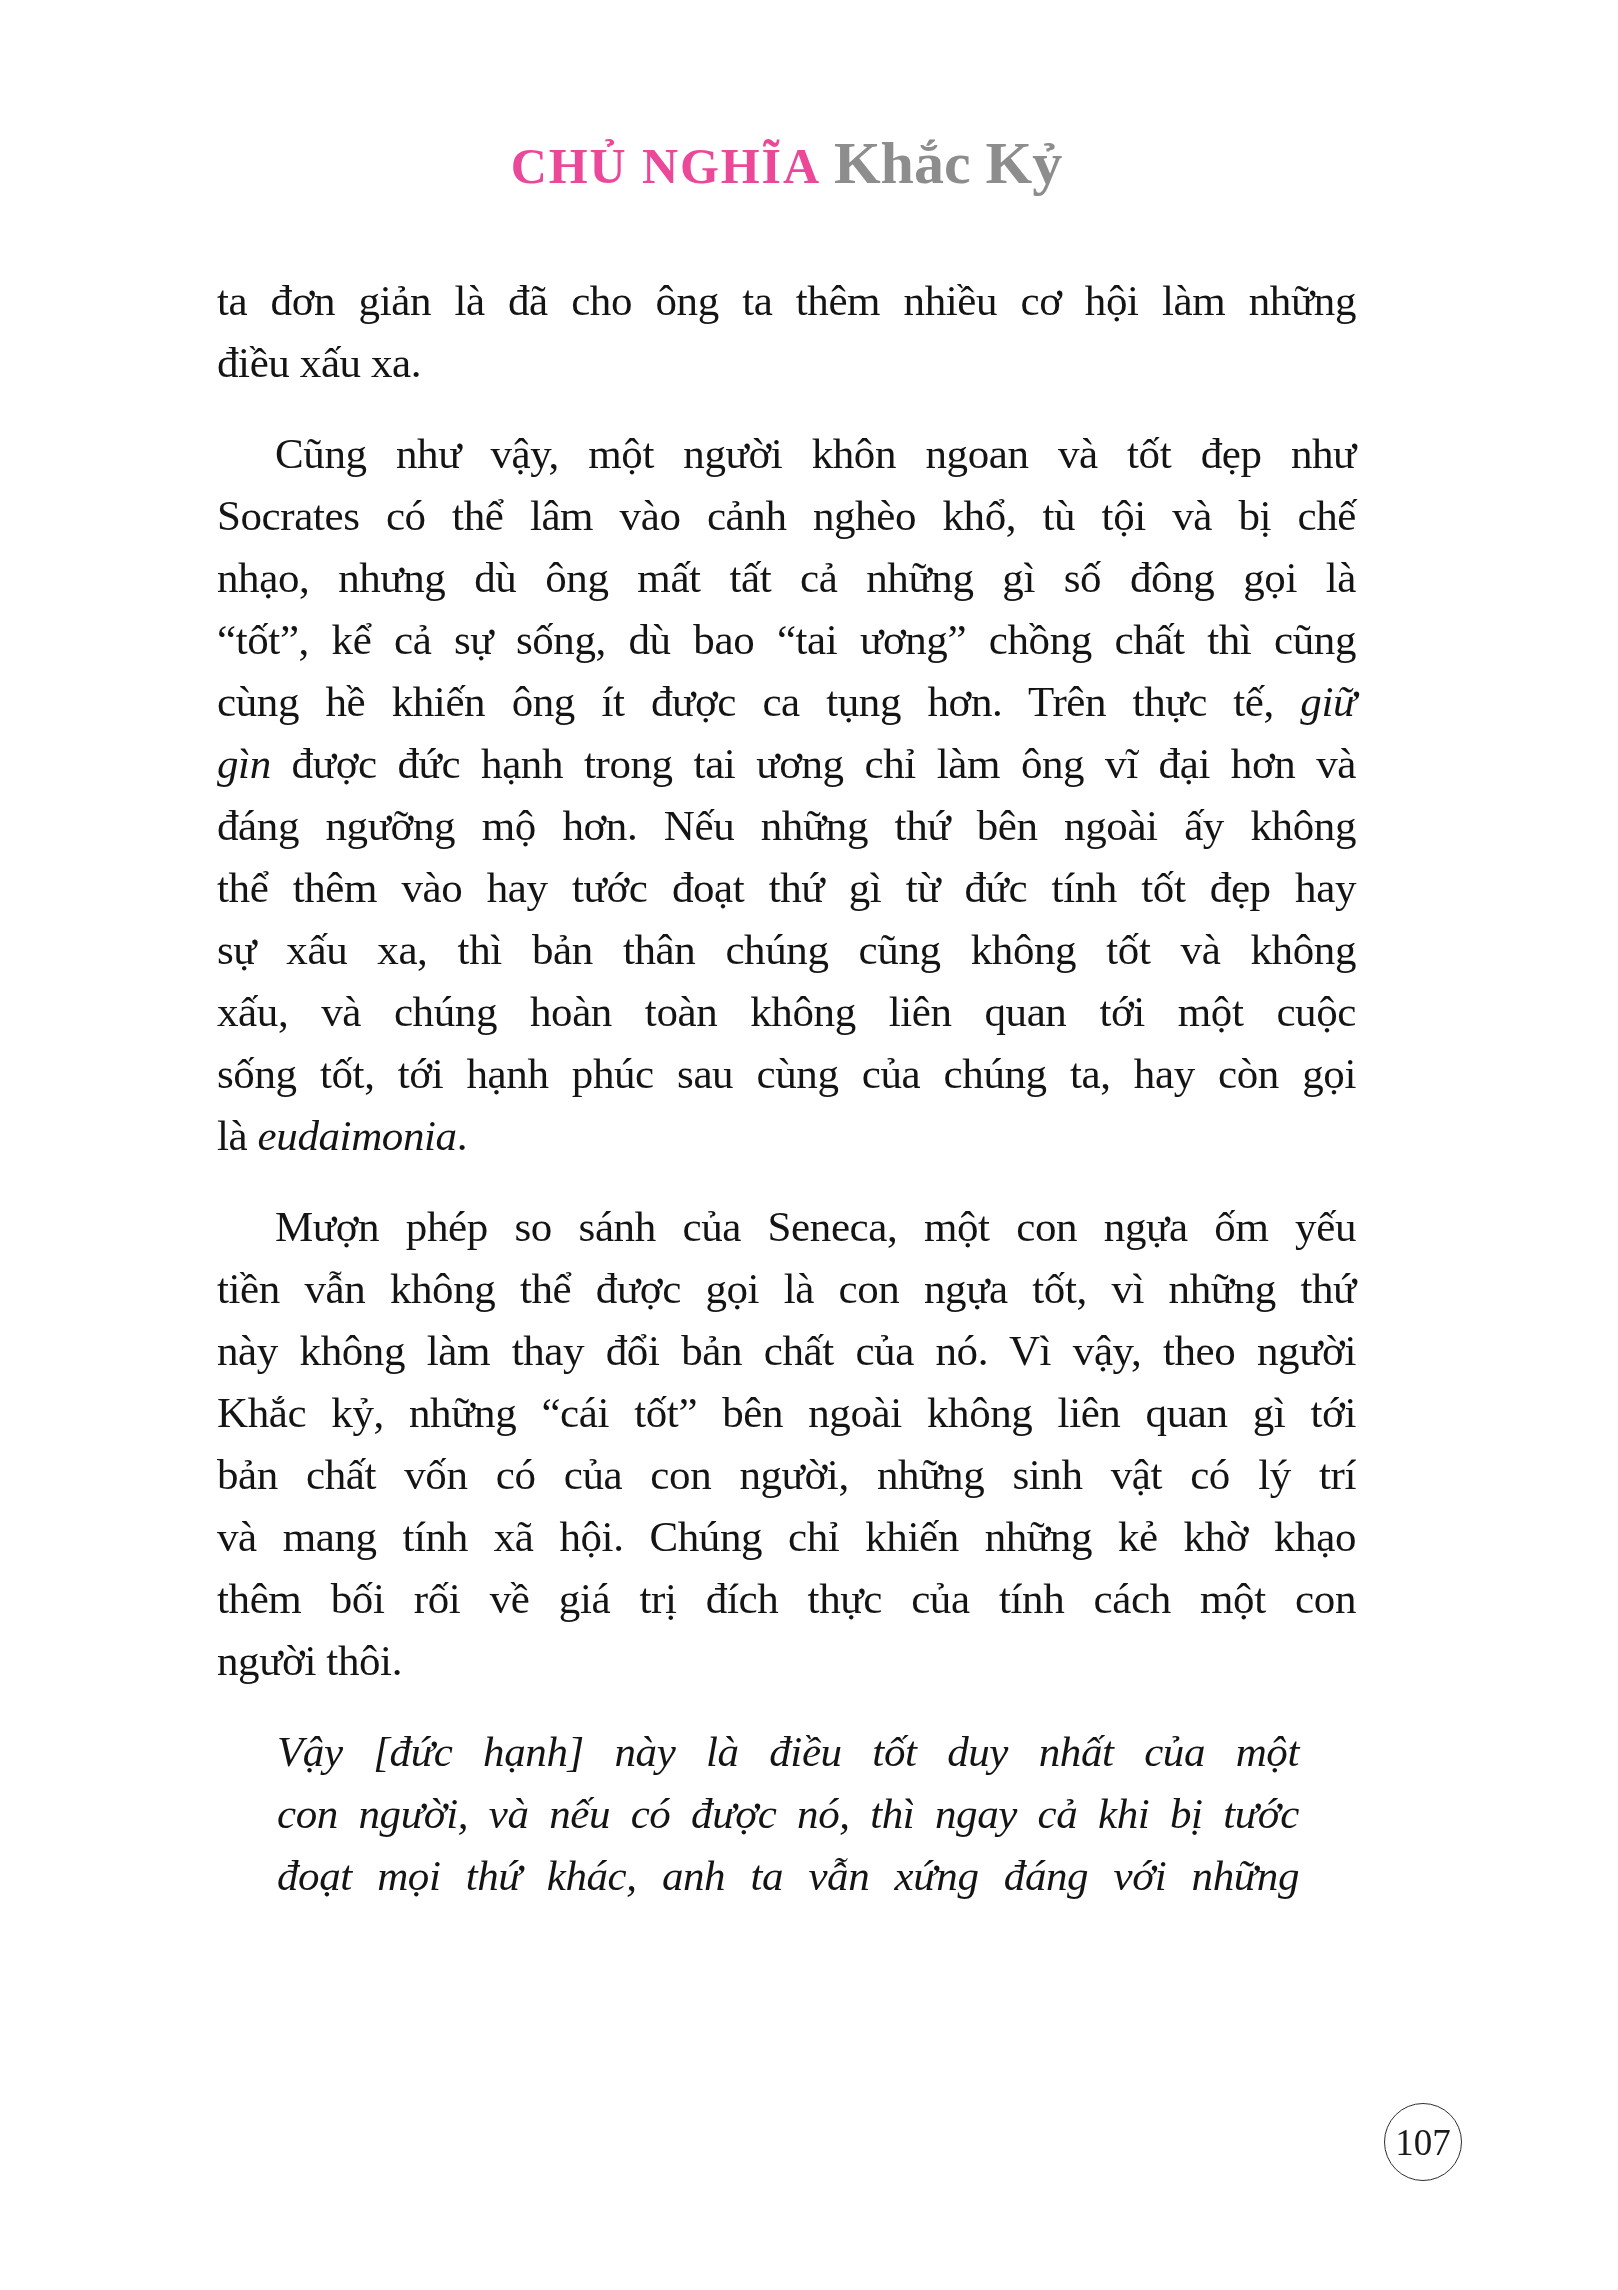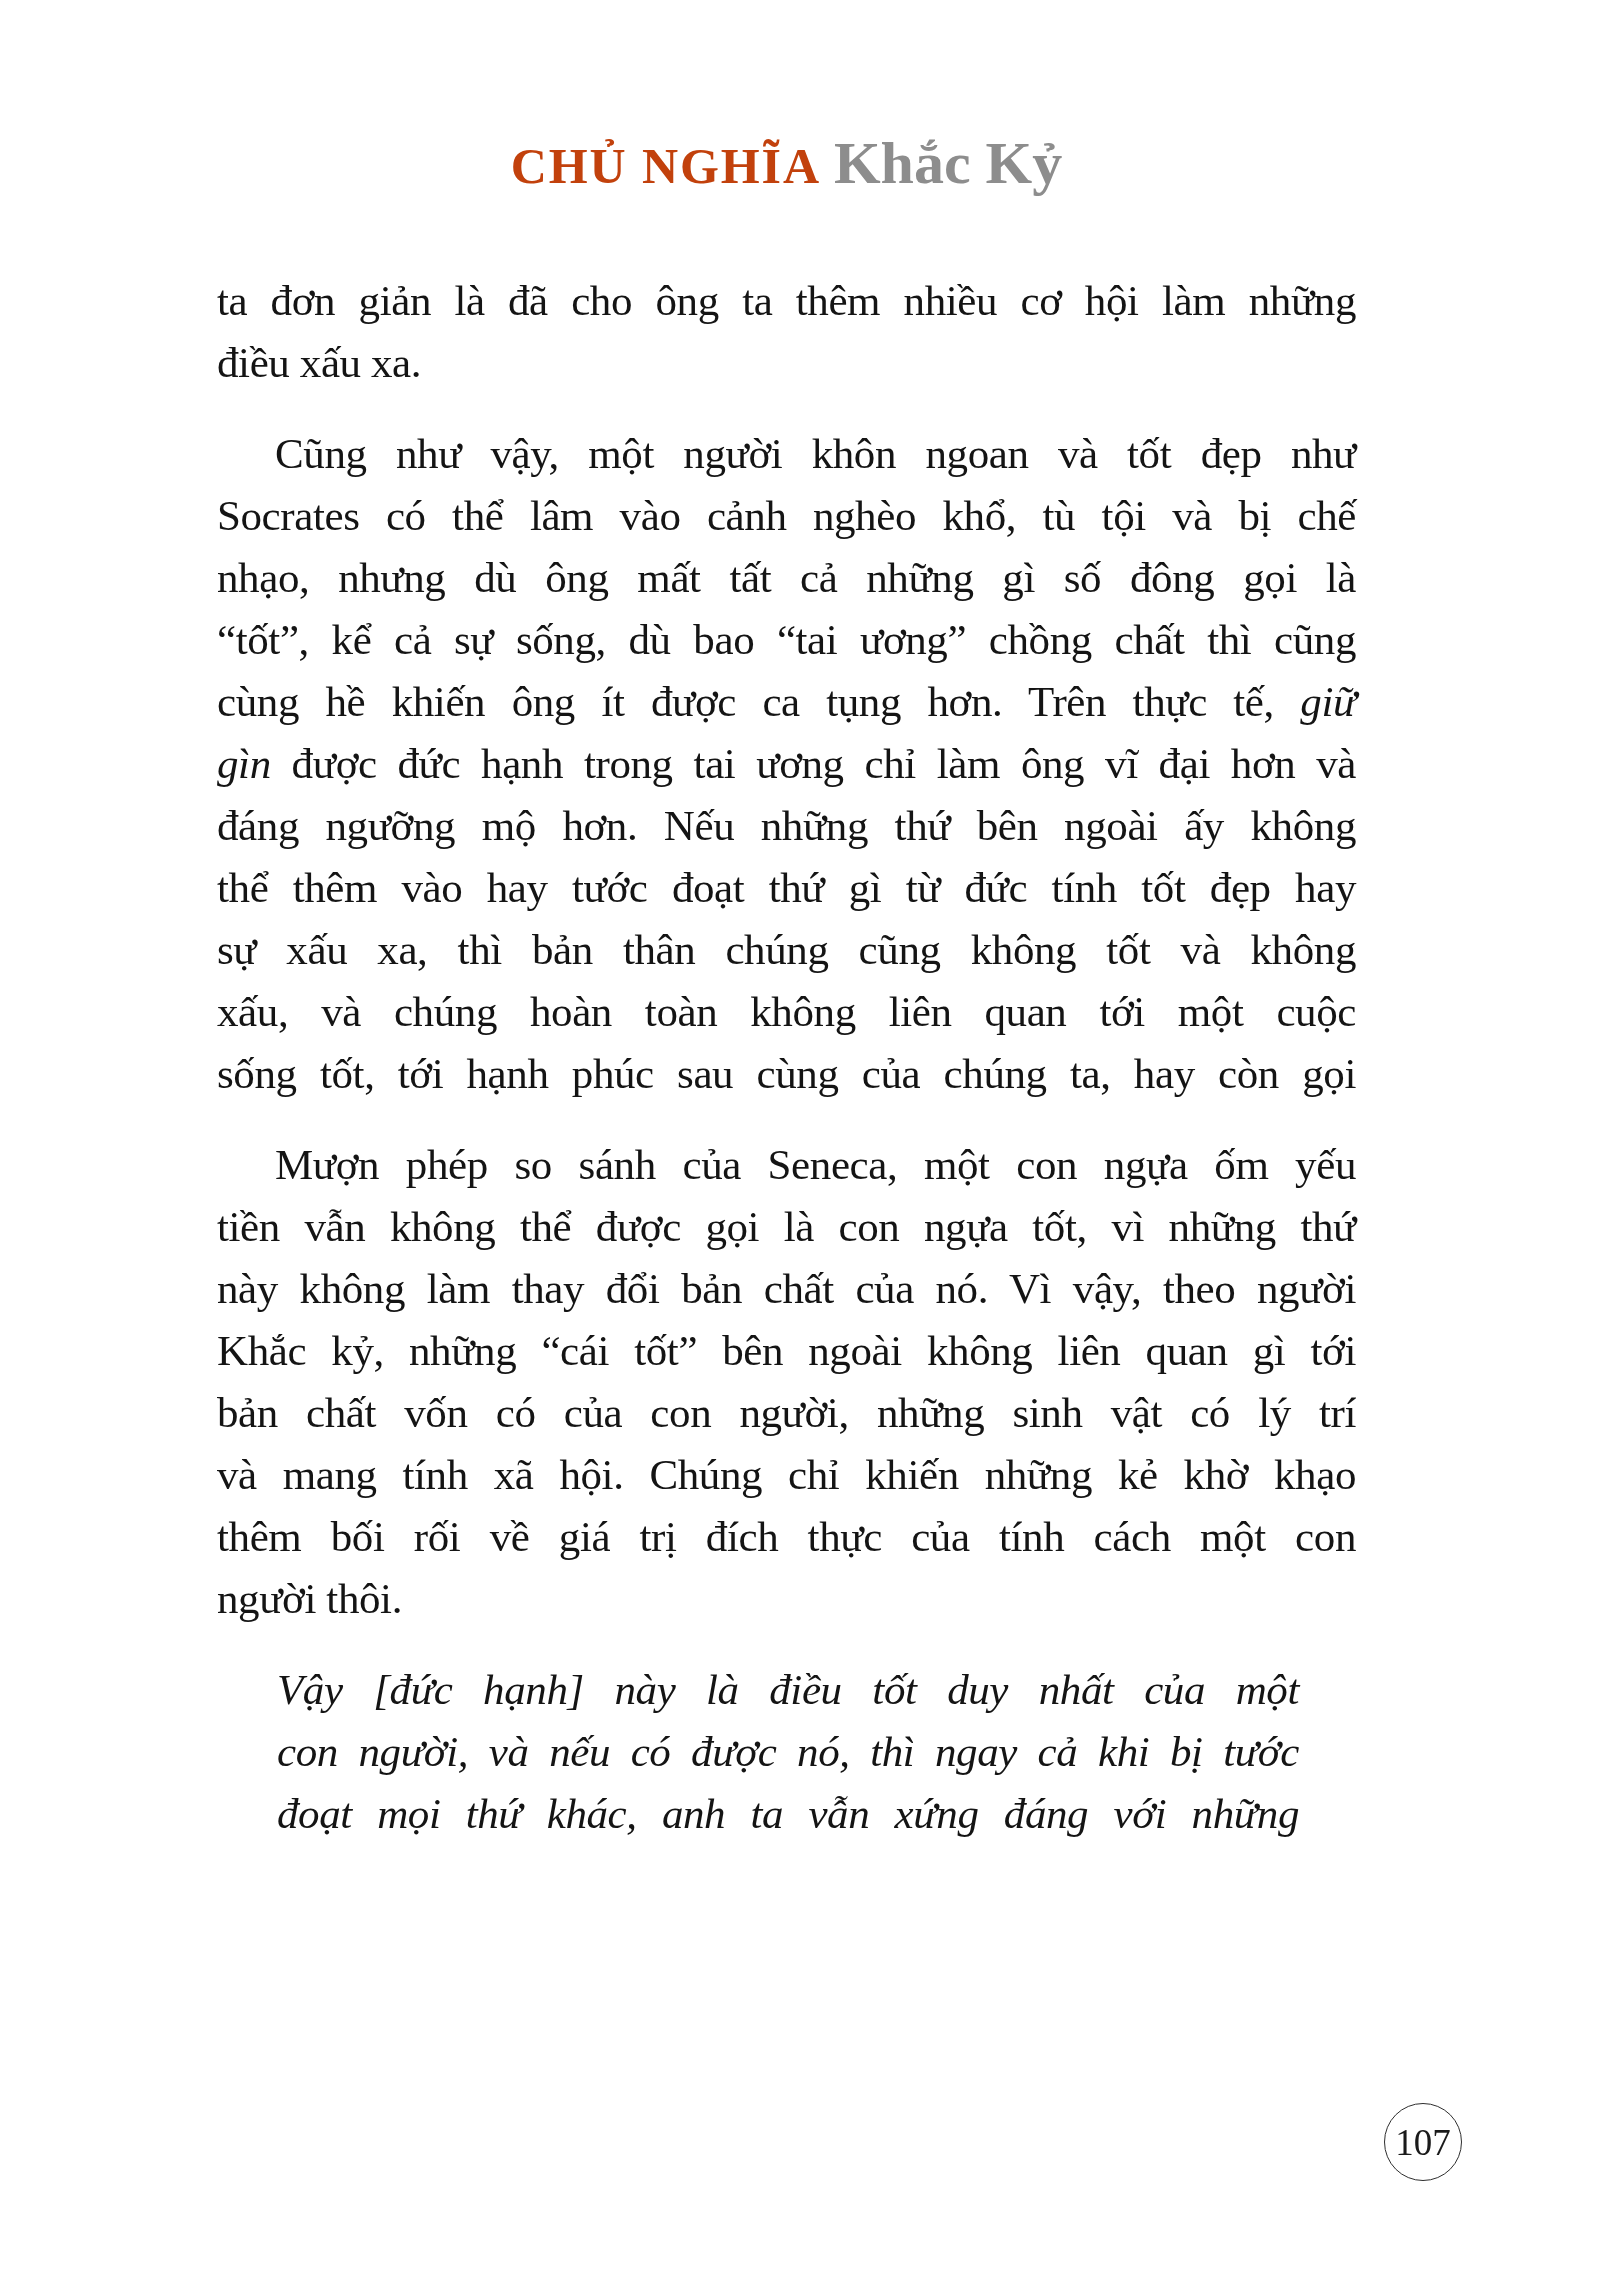--- a/index.html
+++ b/index.html
@@ -75,41 +75,42 @@
     font-size: 37px;
     color: #1a1a1a;
   }
 </style>
 </head>
 <body>
 
 <div class="page" style="background: rgb(255, 255, 255); color: rgb(20, 20, 20);">
 
   <header class="running-head">
-    <span class="main" style="color: #c2410c;">CHỦ NGHĨA</span><span class="accent" style="color: rgb(141, 141, 141);">Khắc Kỷ</span>
+    <span class="main" style="color: #ec4899;">CHỦ NGHĨA</span><span class="accent" style="color: rgb(141, 141, 141);">Khắc Kỷ</span>
   </header>
 
   <main class="page-body">
 
   <div class="para">
         <div class="line"><span>ta đơn giản là đã cho ông ta thêm nhiều cơ hội làm những</span></div>
         <div class="line lastline"><span>điều xấu xa.</span></div>
       </div>
       <div class="para">
         <div class="line indent"><span>Cũng như vậy, một người khôn ngoan và tốt đẹp như</span></div>
         <div class="line"><span>Socrates có thể lâm vào cảnh nghèo khổ, tù tội và bị chế</span></div>
         <div class="line"><span>nhạo, nhưng dù ông mất tất cả những gì số đông gọi là</span></div>
         <div class="line"><span>“tốt”, kể cả sự sống, dù bao “tai ương” chồng chất thì cũng</span></div>
         <div class="line"><span>cùng hề khiến ông ít được ca tụng hơn. Trên thực tế, </span><span class="it">giữ</span></div>
         <div class="line"><span class="it">gìn</span><span> được đức hạnh trong tai ương chỉ làm ông vĩ đại hơn và</span></div>
         <div class="line"><span>đáng ngưỡng mộ hơn. Nếu những thứ bên ngoài ấy không</span></div>
         <div class="line"><span>thể thêm vào hay tước đoạt thứ gì từ đức tính tốt đẹp hay</span></div>
         <div class="line"><span>sự xấu xa, thì bản thân chúng cũng không tốt và không</span></div>
         <div class="line"><span>xấu, và chúng hoàn toàn không liên quan tới một cuộc</span></div>
         <div class="line"><span>sống tốt, tới hạnh phúc sau cùng của chúng ta, hay còn gọi</span></div>
+        <div class="line lastline"><span>là </span><span class="it">eudaimonia</span><span>.</span></div>
       </div>
       <div class="para">
         <div class="line indent"><span>Mượn phép so sánh của Seneca, một con ngựa ốm yếu</span></div>
         <div class="line"><span>tiền vẫn không thể được gọi là con ngựa tốt, vì những thứ</span></div>
         <div class="line"><span>này không làm thay đổi bản chất của nó. Vì vậy, theo người</span></div>
         <div class="line"><span>Khắc kỷ, những “cái tốt” bên ngoài không liên quan gì tới</span></div>
         <div class="line"><span>bản chất vốn có của con người, những sinh vật có lý trí</span></div>
         <div class="line"><span>và mang tính xã hội. Chúng chỉ khiến những kẻ khờ khạo</span></div>
         <div class="line"><span>thêm bối rối về giá trị đích thực của tính cách một con</span></div>
         <div class="line lastline"><span>người thôi.</span></div>

